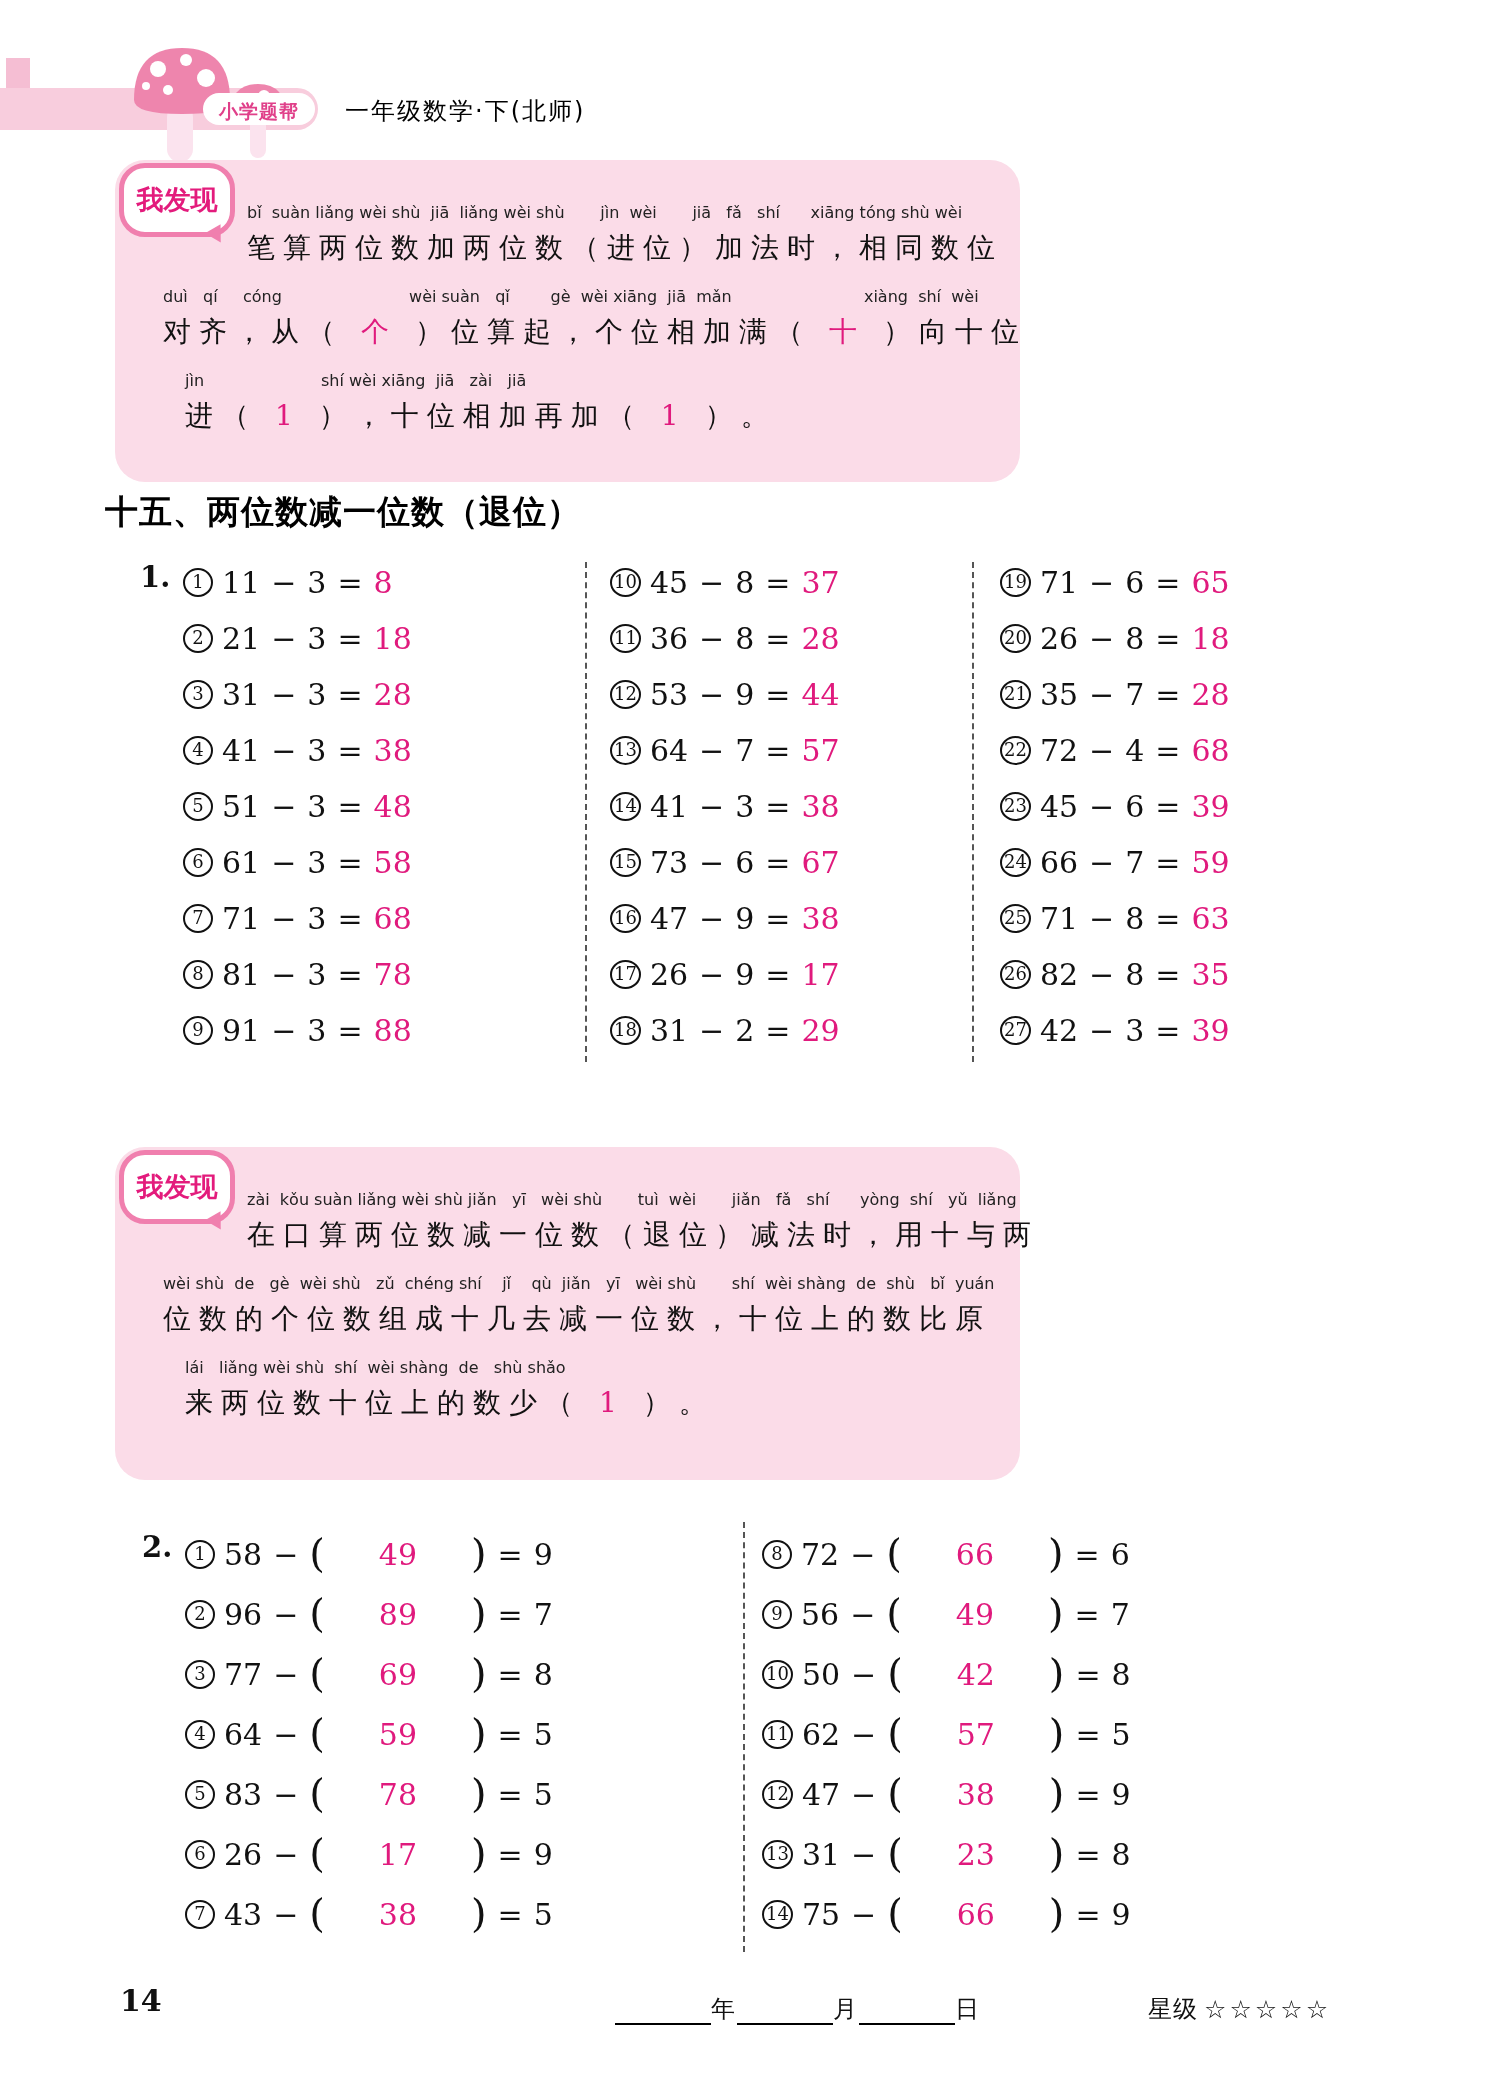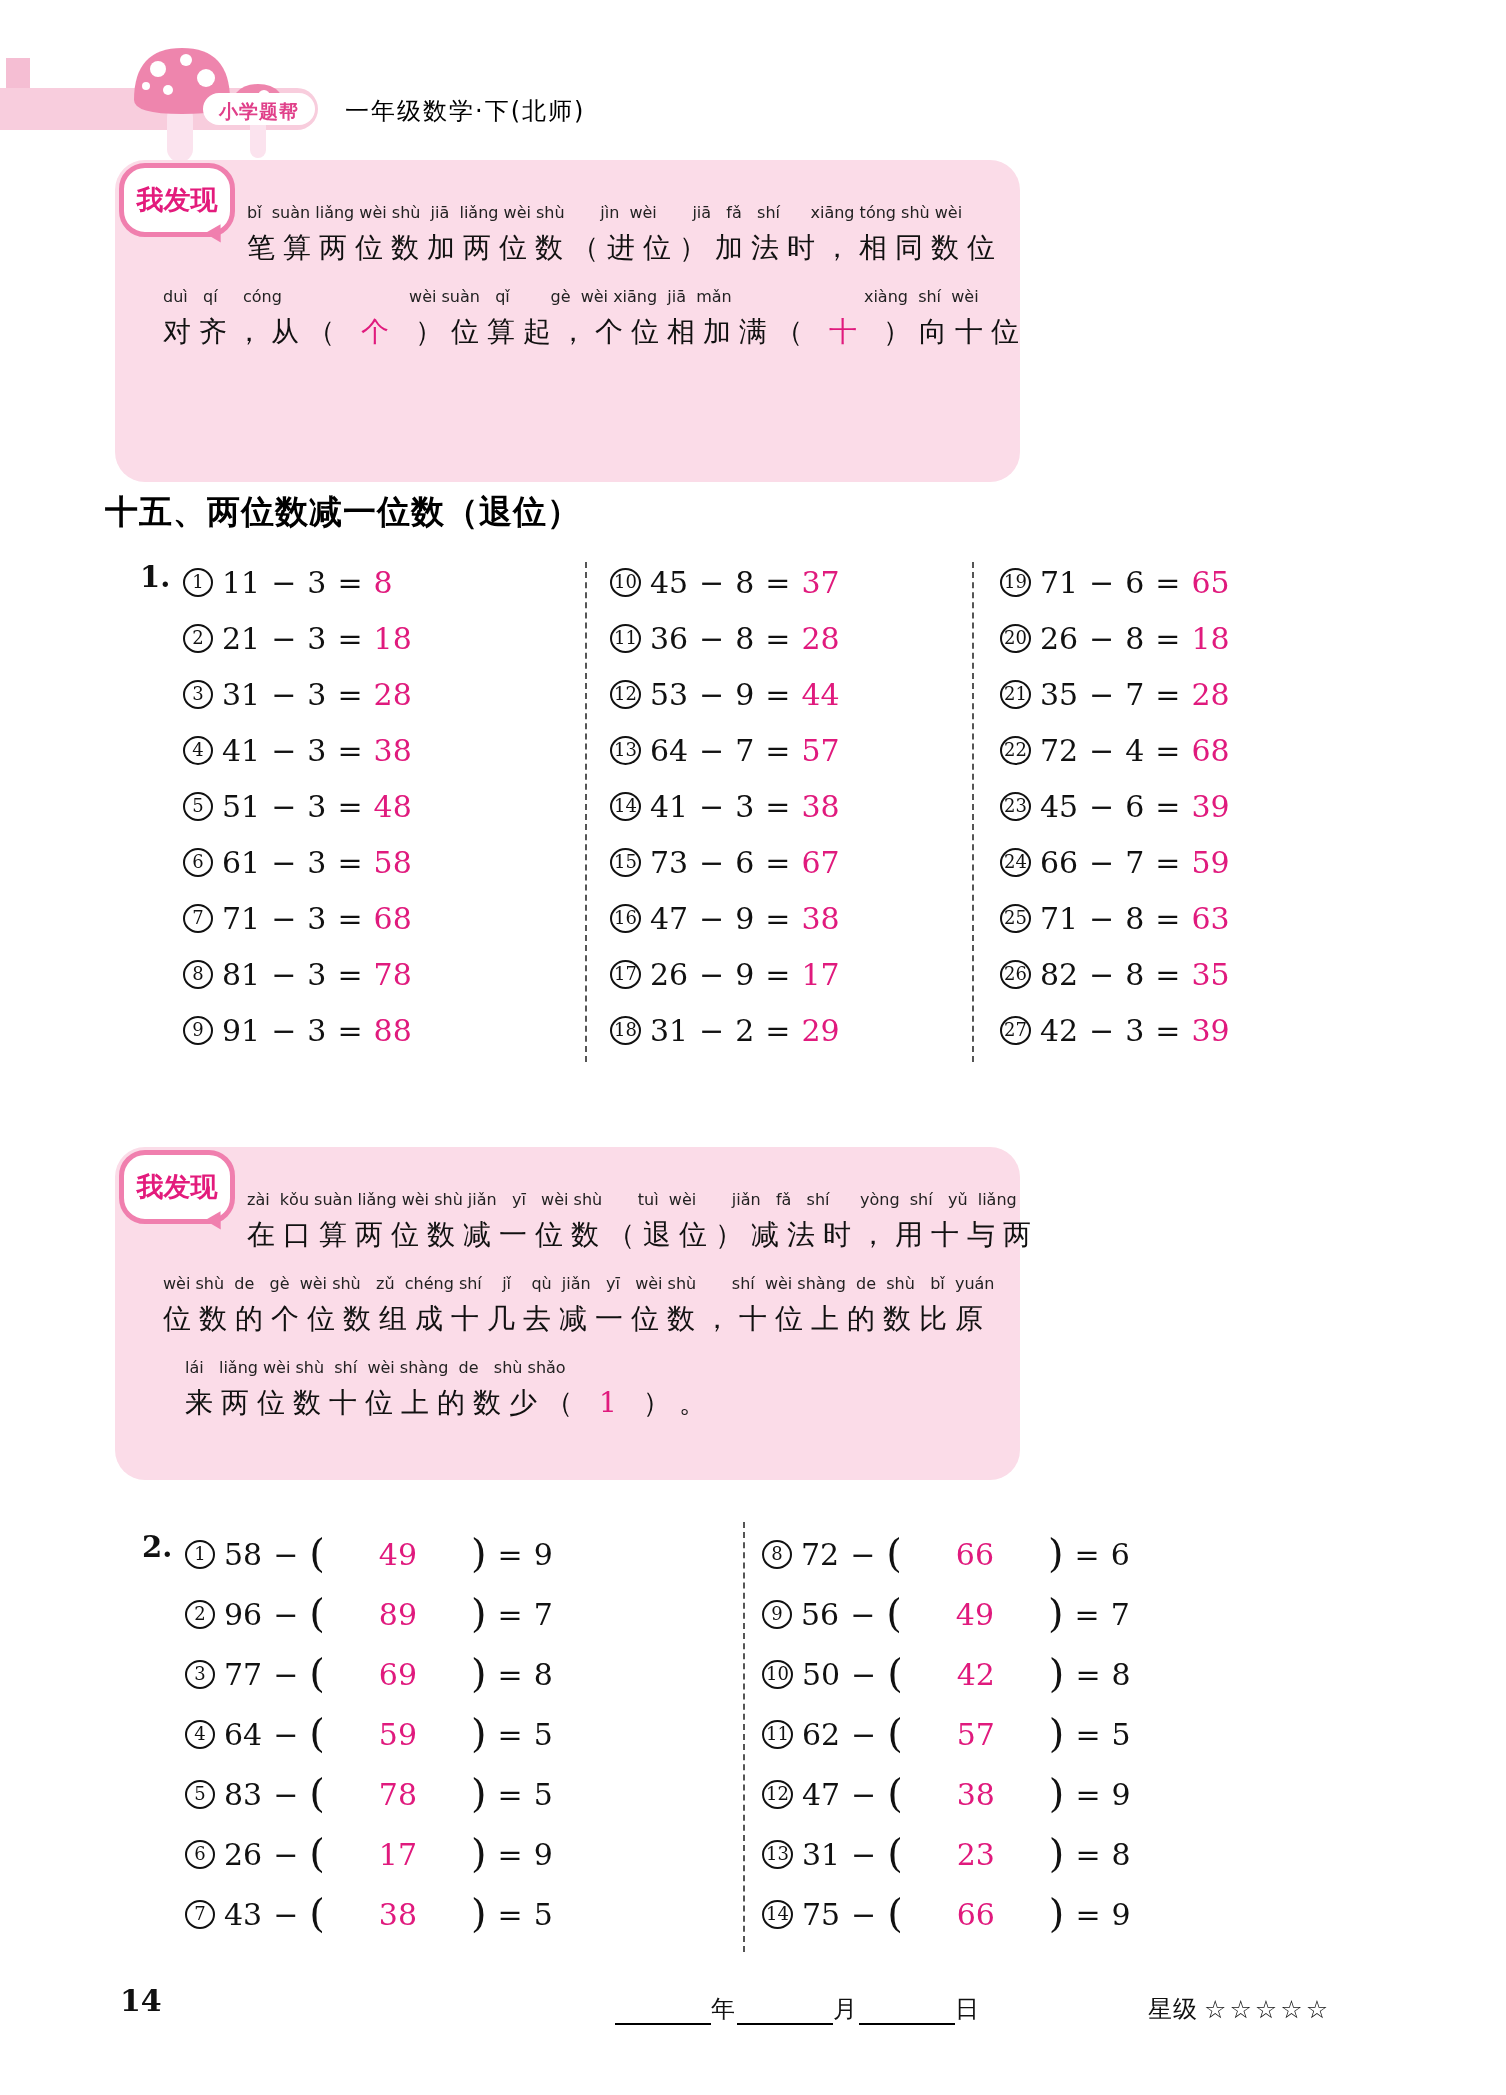--- a/index.html
+++ b/index.html
@@ -108,20 +108,24 @@
     </div>
     <div class="box-content">
       <div class="line l1">
         <div class="py">bǐ  suàn liǎng wèi shù  jiā  liǎng wèi shù       jìn  wèi       jiā   fǎ   shí      xiāng tóng shù wèi</div>
         <div class="cn"><span>笔算两位数加两位数（进位）加法时，相同数位</span></div>
       </div>
       <div class="line l2">
         <div class="py">duì   qí     cóng                         wèi suàn   qǐ        gè  wèi xiāng  jiā  mǎn                          xiàng  shí  wèi</div>
         <div class="cn"><span>对齐，从（</span><span class="acc">个</span><span>）位算起，个位相加满（</span><span class="acc">十</span><span>）向十位</span></div>
       </div>
+      <div class="line l3">
+        <div class="py">jìn                       shí wèi xiāng  jiā   zài   jiā</div>
+        <div class="cn"><span>进（</span><span class="acc">1</span><span>），十位相加再加（</span><span class="acc">1</span><span>）。</span></div>
+      </div>
     </div>
   </section>
 
   <h2 class="section-title">十五、两位数减一位数（退位）</h2>
 
   <section class="exercise ex1">
     <span class="ex-label">1.</span>
     <div class="col" style="left:183px">
   <div class="ex-row">
     <span class="circ">1</span>

